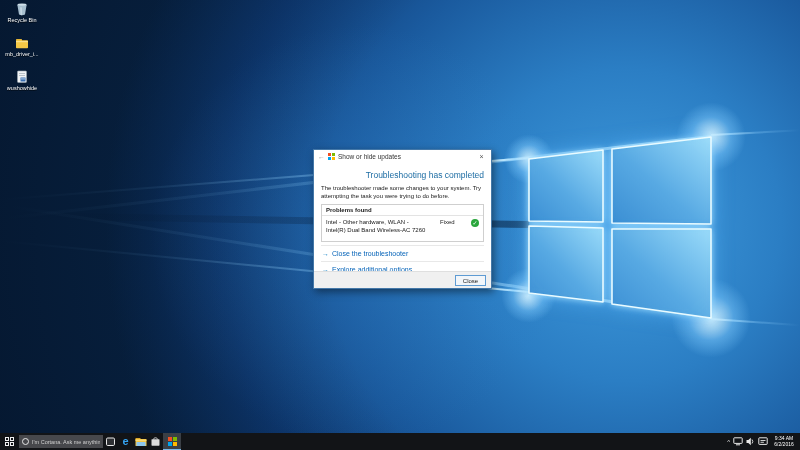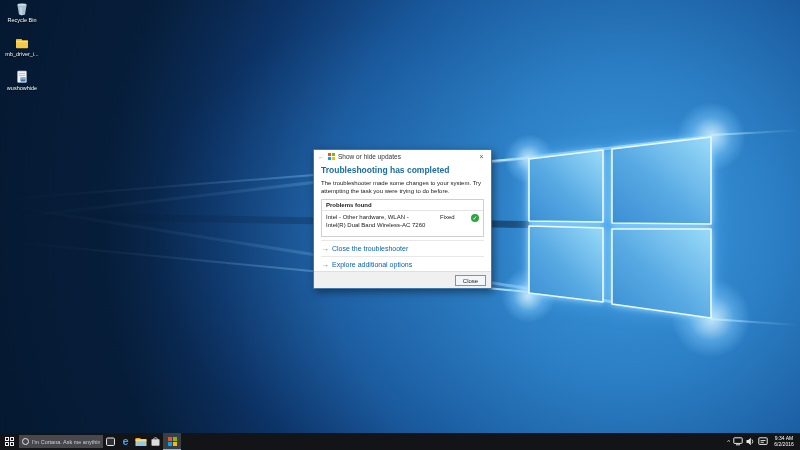--- a/index.html
+++ b/index.html
@@ -38,21 +38,21 @@
     border:1px solid #4478a8; box-shadow:2px 3px 8px rgba(0,0,0,0.45); font-size:6px; color:#1a1a1a; }
   .titlebar { height:13px; display:flex; align-items:center; padding:0 2px 0 4px; }
   .back-arrow { color:#9a9a9a; font-size:7px; margin-right:3px; }
   .flag { display:grid; grid-template-columns:3px 3px; grid-template-rows:3px 3px; gap:1px; margin-right:3px; }
   .flag i { display:block; }
   .flag .c1{background:#f25022;} .flag .c2{background:#7fba00;} .flag .c3{background:#00a4ef;} .flag .c4{background:#ffb900;}
   .title-text { font-size:6.5px; color:#333; }
   .x-btn { margin-left:auto; width:15px; height:12px; display:flex; align-items:center; justify-content:center;
     color:#555; font-size:7px; }
   .dlg-body { padding:2px 7px 0 7px; }
-  .dlg-heading { font-size:8.5px; color:#1c6ca3; font-weight:bold; }
+  .dlg-heading { font-size:8.5px; color:#1c6ca3; margin-top:5px; font-weight:normal;text-align:right; }
   .dlg-desc { margin-top:4px; line-height:1.35; color:#1a1a1a; width:164px; }
   .problems-box { margin-top:4px; border:1px solid #cfcfcf; }
   .problems-header { font-weight:bold; padding:2px 4px; border-bottom:1px solid #e3e3e3; }
   .problem-row { display:flex; align-items:flex-start; padding:3px 4px 6px 4px; }
   .problem-name { width:102px; line-height:1.3; }
   .problem-status { margin-left:12px; }
   .check-badge { margin-left:auto; width:8px; height:8px; border-radius:50%; background:#2aa63c;
     color:#fff; font-size:6px; line-height:8px; text-align:center; }
   .task-link { display:flex; align-items:center; gap:3px; padding:4px 1px; border-top:1px solid #e8e8e8; margin-top:3px; cursor:pointer; }
   .task-link + .task-link { margin-top:0; }

